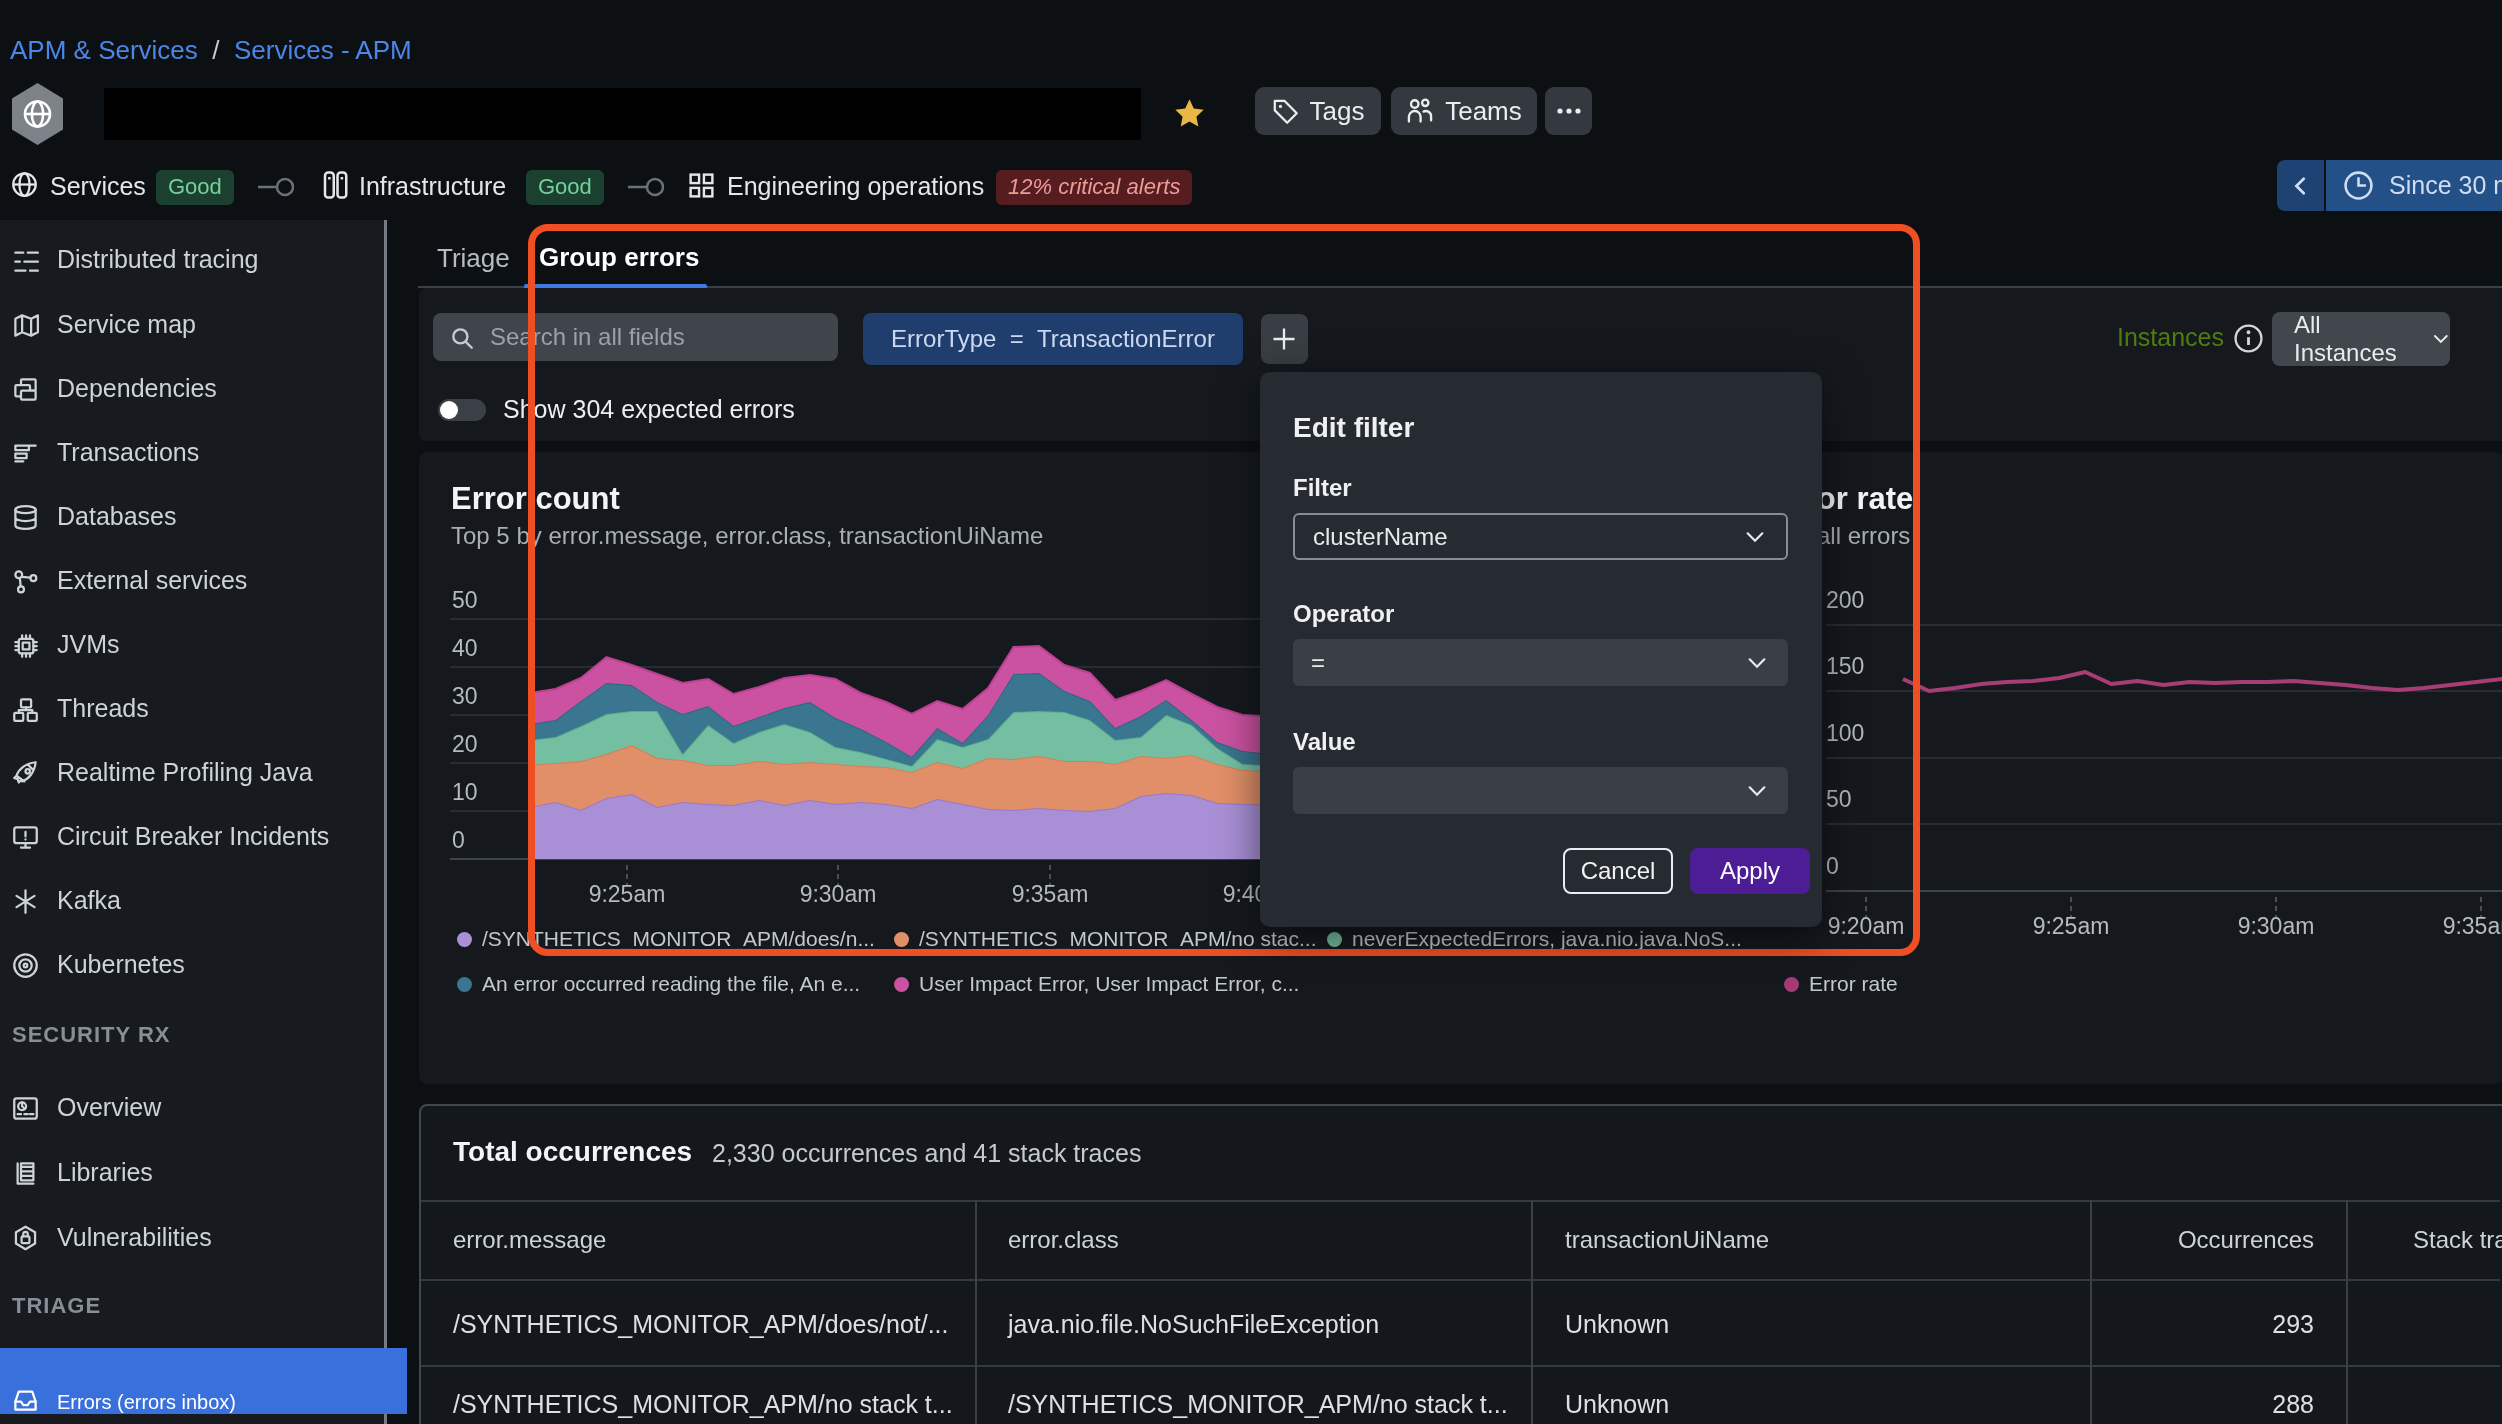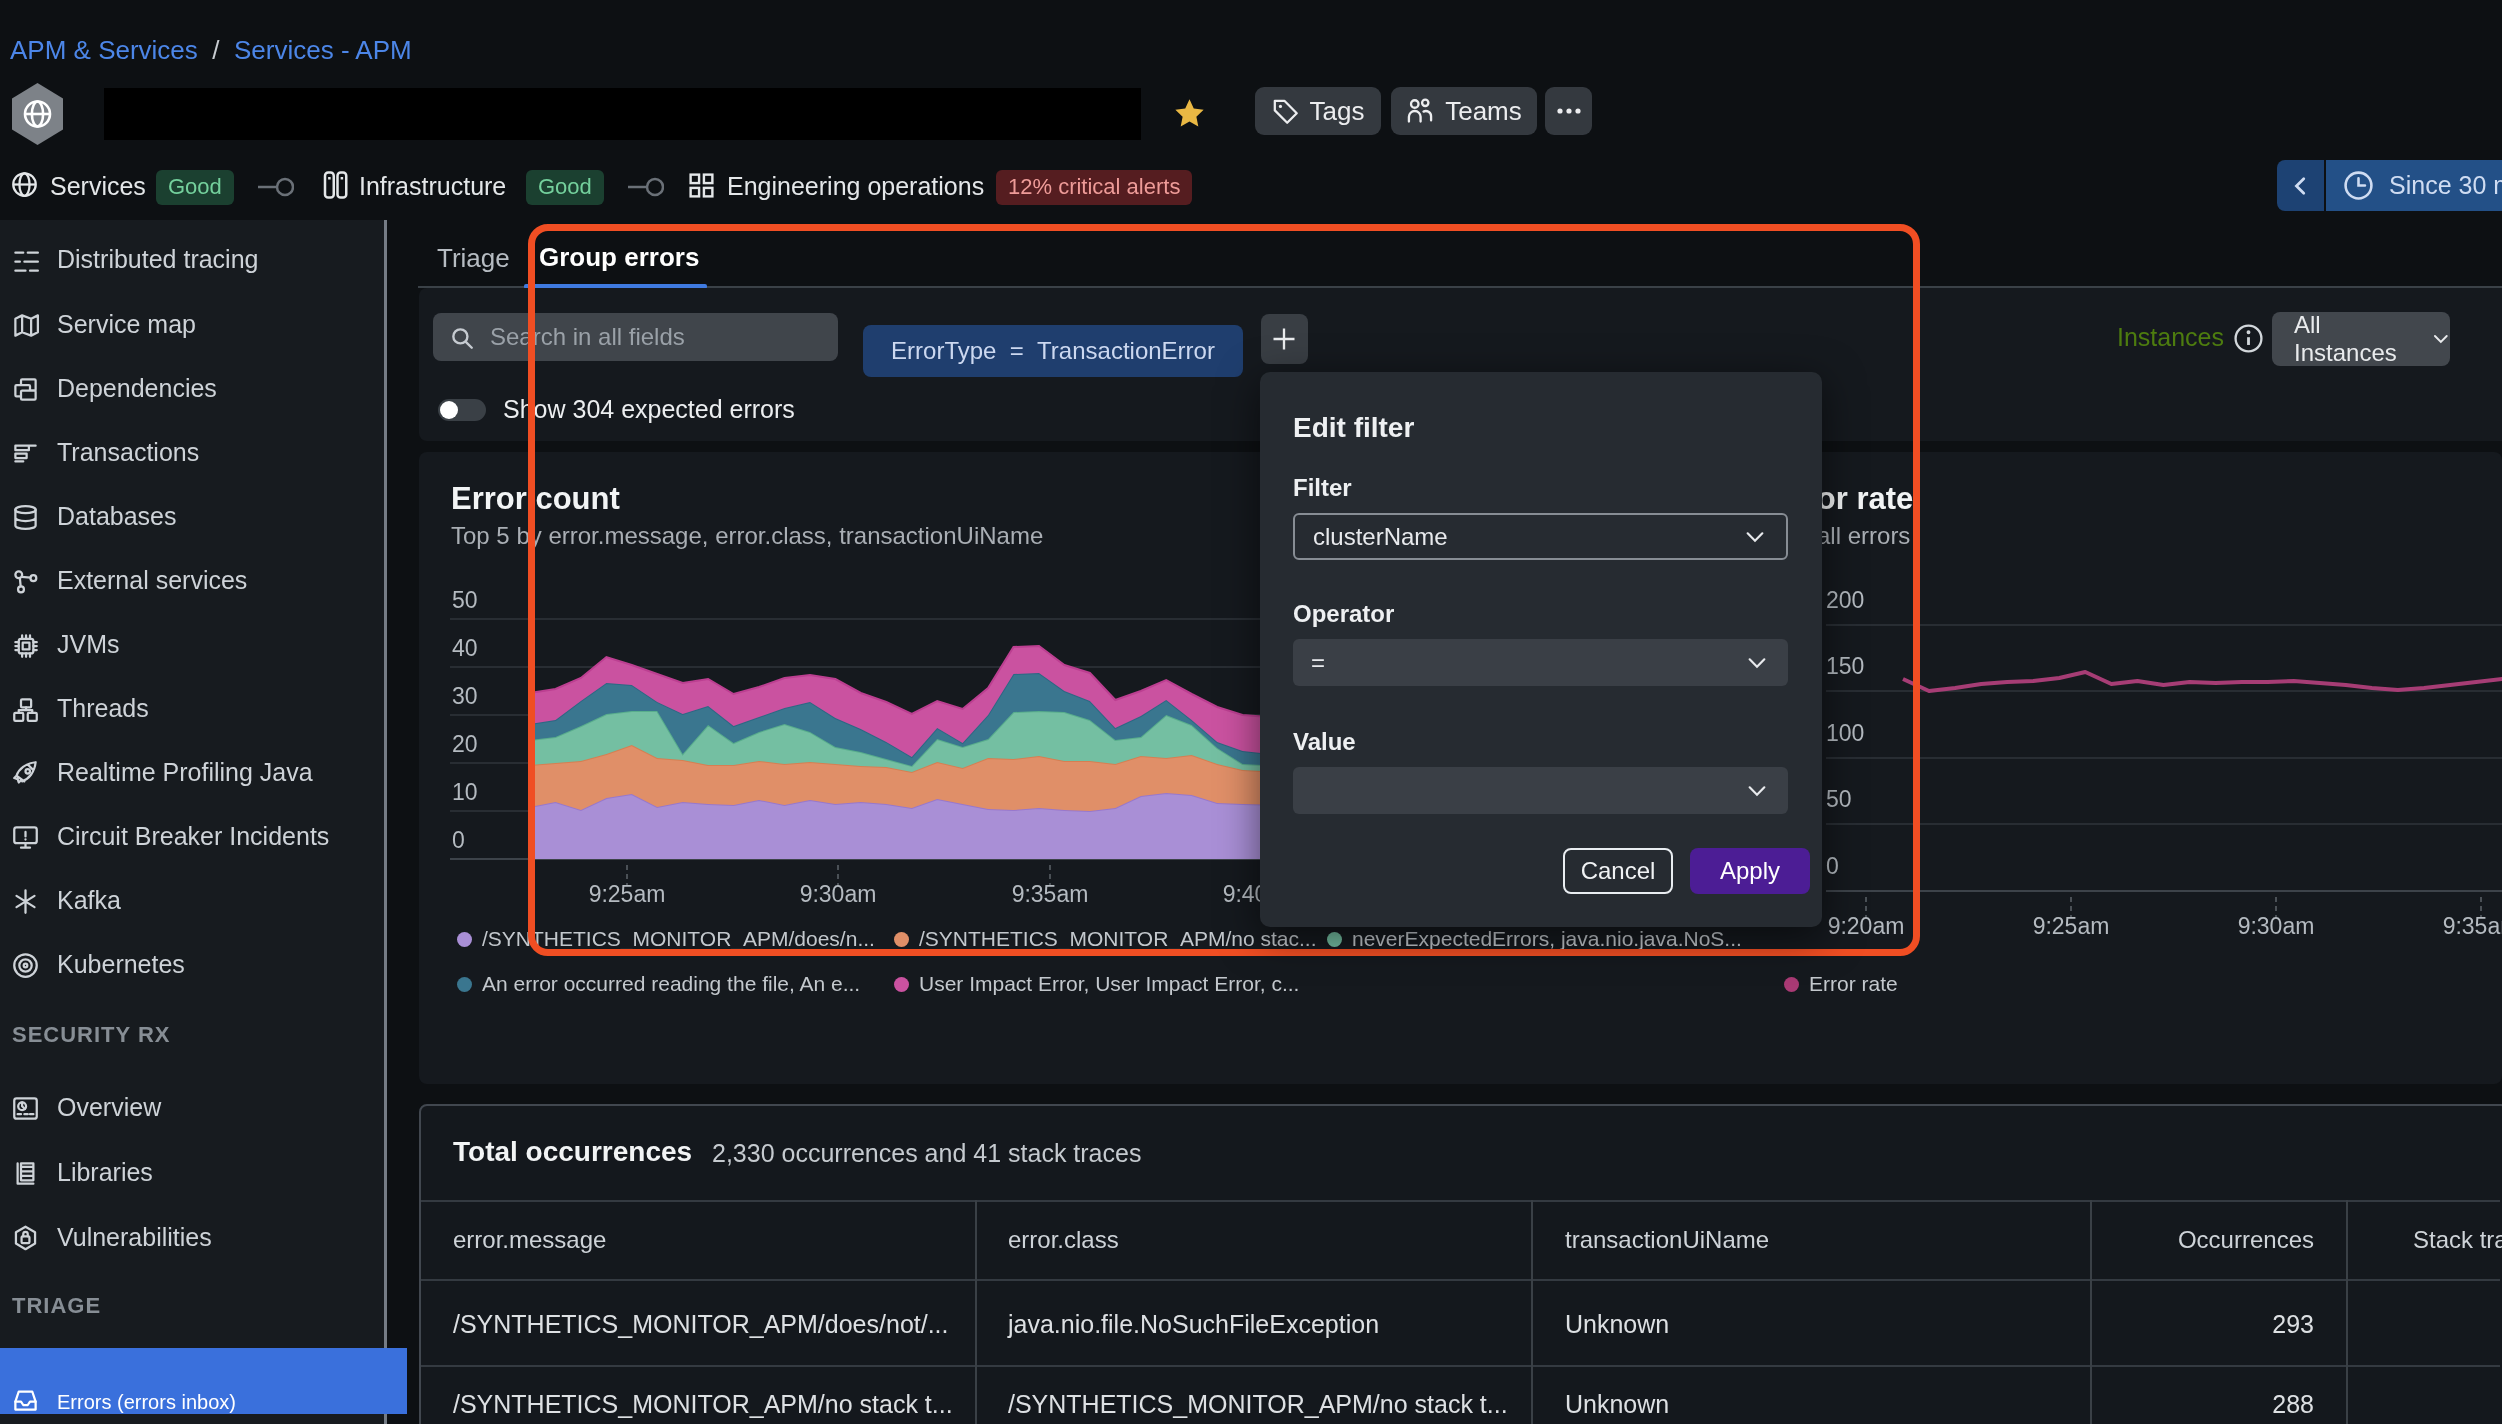--- a/index.html
+++ b/index.html
@@ -7,21 +7,21 @@
 .axl { font-family:"Liberation Sans",sans-serif; font-size:23px; fill:#b4bac0; }
 
 .crumb { position:absolute; left:10px; top:35px; font-size:26px; color:#4c86e8; }
 .crumb .sep { color:#c7ccd1; }
 .blackbar { position:absolute; left:104px; top:88px; width:1037px; height:52px; background:#000; }
 .topbtn { position:absolute; top:87px; height:48px; background:#34393f; border-radius:9px;
   color:#ecedef; font-size:26px; display:flex; align-items:center; justify-content:center; gap:11px; }
 .stext { color:#e4e7e9; font-size:25px; }
 .badge { border-radius:6px; font-size:22px; padding:4px 12px 5px; }
 .good { background:#1b4030; color:#74d09c; }
-.crit { background:#551d20; color:#ee9b98; }
+.crit { background:#551d20; color:#ee9b98;font-style:italic; }
 
 .sidebar { position:absolute; left:0; top:220px; width:384px; height:1204px; background:#171b1f; }
 .sborder { position:absolute; left:384px; top:220px; width:3px; height:1204px; background:#757c85; }
 .sitem { position:absolute; left:12px; width:370px; height:34px; display:flex; gap:18px; align-items:center;
   color:#ced3d8; font-size:25px; }
 .shead { position:absolute; left:12px; color:#878e95; font-size:22px; font-weight:bold; letter-spacing:1px; }
 .sactive { position:absolute; left:0; top:1348px; width:407px; height:66px; background:#3a70dc;
   display:flex; gap:18px; align-items:flex-end; padding-left:12px; color:#fff; font-size:20px; }
 
 .tab1 { position:absolute; left:437px; top:243px; font-size:26px; color:#b6bcc2; }
@@ -29,21 +29,21 @@
 .tabline { position:absolute; left:418px; top:286px; width:2084px; height:2px; background:#3a4147; }
 .tabul { position:absolute; left:524px; top:284px; width:183px; height:5px; background:#3f7ae0; border-radius:2px; }
 
 .panel1 { position:absolute; left:419px; top:288px; width:2083px; height:153px; background:#15191e; border-radius:8px 0 0 8px; }
 .panel2 { position:absolute; left:419px; top:452px; width:2083px; height:632px; background:#15191e; border-radius:8px; }
 .panel3 { position:absolute; left:419px; top:1104px; width:2090px; height:330px; background:#14181d;
   border:2px solid #41474f; border-radius:8px; }
 .search { position:absolute; left:433px; top:313px; width:405px; height:48px; background:#40454b; border-radius:8px; }
 .search span { position:absolute; left:57px; top:10px; color:#9aa1a8; font-size:24px; }
 .chip { position:absolute; left:863px; top:313px; width:380px; height:52px; background:#1f3e6e; border-radius:8px;
-  color:#ccd8f0; font-size:24px; display:flex; align-items:center; justify-content:center;margin-top:12px; }
+  color:#ccd8f0; font-size:24px; display:flex; align-items:center; justify-content:center; }
 .plus { position:absolute; left:1261px; top:314px; width:47px; height:50px; background:#393e44; border-radius:8px; }
 .togtrack { position:absolute; left:438px; top:399px; width:48px; height:22px; background:#3a4046; border-radius:11px; }
 .togknob { position:absolute; left:2px; top:2px; width:18px; height:18px; background:#fff; border-radius:50%; }
 .togtext { position:absolute; left:503px; top:395px; color:#eceef0; font-size:25px; }
 .insttext { position:absolute; left:2117px; top:323px; color:#4d7c0f; font-size:25px; }
 .allinst { position:absolute; left:2272px; top:312px; width:178px; height:54px; background:#42474d; border-radius:8px;
   color:#e9ebed; font-size:24px; display:flex; align-items:center; padding-left:22px; }
 
 .ctitle { position:absolute; font-size:31px; font-weight:bold; color:#f2f4f5; }
 .csub { position:absolute; font-size:24px; color:#a9aeb4; }

